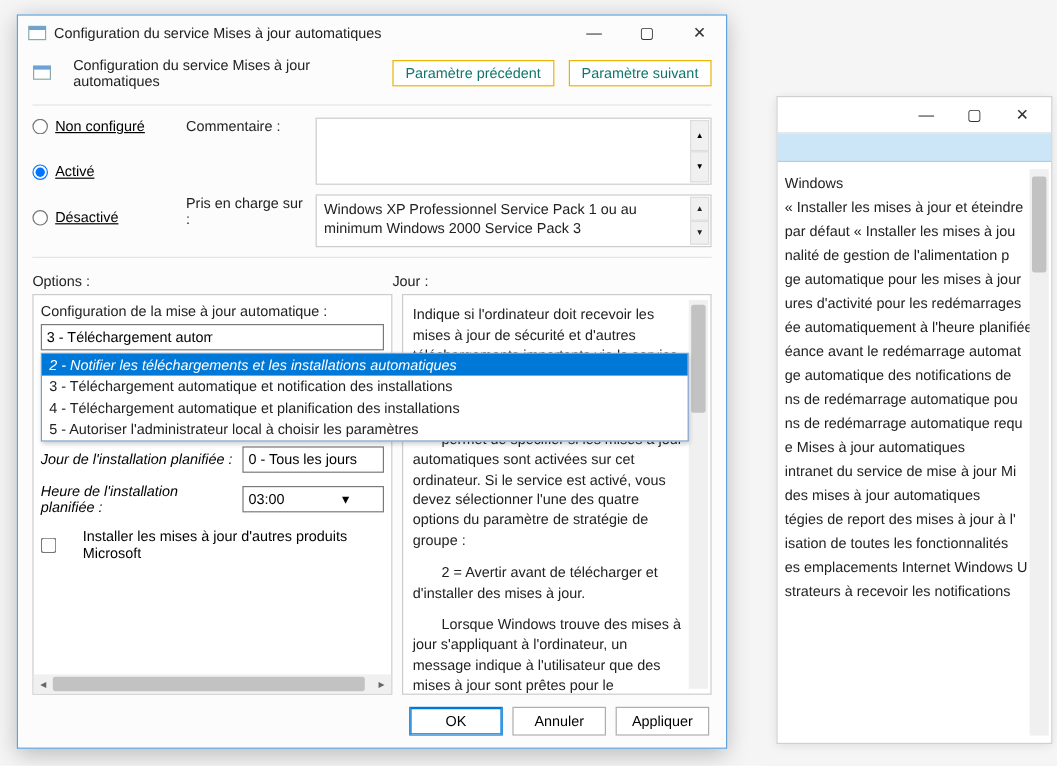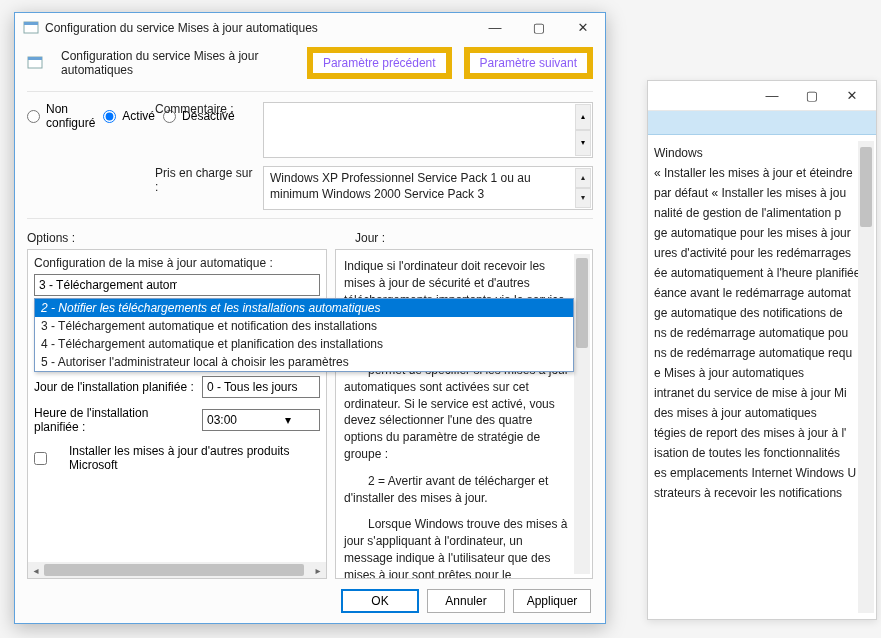--- a/index.html
+++ b/index.html
@@ -20,52 +20,52 @@
 .dialog { position: absolute; left: 14px; top: 12px; width: 592px; height: 612px; background: #fcfcfc; border: 1px solid #5fa2dd; box-shadow: 0 4px 18px rgba(0,0,0,0.25); display: flex; flex-direction: column; }
 .titlebar { height: 30px; display: flex; align-items: center; padding-left: 8px; }
 .title-icon { width: 16px; height: 16px; margin-right: 6px; display: inline-block; }
 .title-icon svg { width: 16px; height: 16px; }
 .title-text { flex: 1; color: #222; }
 .win-ctrls { display: flex; }
 .win-ctrl { width: 44px; height: 30px; text-align: center; line-height: 30px; color: #333; font-size: 13px; font-family: "Segoe MDL2 Assets", Arial, sans-serif; }
 
 .header-row { display: flex; align-items: center; padding: 4px 12px 8px 12px; gap: 12px; }
 .header-label { flex: 1; color: #222; }
-.nav-btn { background: #fff; border: 6px solid #eab308; padding: 3px 10px; color: #8b5cf6; cursor: pointer; }
+.nav-btn { background: #fff; border: 1px solid #eab308; padding: 3px 10px; color: #0f766e; cursor: pointer; }
 .divider { height: 1px; background: #e5e5e5; margin: 4px 12px; }
 
 .config-grid { display: grid; grid-template-columns: 120px 100px 1fr; padding: 6px 12px 4px 12px; column-gap: 8px; row-gap: 8px; align-items: start; }
-.radio-col { display: flex; flex-direction: row; gap: 8px; grid-row: 1 / span 2; }
+.radio-col { display: flex; flex-direction: column; gap: 24px; grid-row: 1 / span 2; text-decoration: underline; }
 .radio-item { display: flex; align-items: center; gap: 6px; }
 .radio-item input { margin: 0; }
 .label-col { color: #222; }
 .comment-box { grid-column: 3; height: 56px; width: 100%; border: 1px solid #ccc; background: #fff; position: relative; }
 .spin { position: absolute; right: 1px; top: 1px; bottom: 1px; width: 16px; display: flex; flex-direction: column; }
 .spin-btn { flex: 1; background: #f0f0f0; border: 1px solid #ddd; font-size: 8px; text-align: center; line-height: 1; display:flex; align-items:center; justify-content:center; }
 .support-text { grid-column: 3; border: 1px solid #ccc; background: #fff; padding: 4px 20px 4px 6px; height: 44px; position: relative; line-height: 1.3; color: #222; }
 
-.section-labels { display: flex; padding: 8px 12px 4px 12px; color: #222; gap: 28px; }
+.section-labels { display: flex; padding: 8px 12px 4px 12px; color: #222; }
 .opt-label { width: 300px; }
 
 .panels { display: flex; gap: 8px; padding: 0 12px; flex: 1; min-height: 0; }
 .left-panel, .right-panel { border: 1px solid #ccc; background: #fff; }
 .left-panel { width: 300px; display: flex; flex-direction: column; position: relative; }
 .right-panel { flex: 1; position: relative; padding: 8px 20px 8px 8px; overflow: hidden; }
 
 .lp-label { padding: 6px 6px 4px 6px; color: #222; }
 .lp-dropdown { margin: 0 6px; height: 22px; border: 1px solid #7a7a7a; background: #fff; display: flex; align-items: center; padding: 0 4px; }
 .lp-dropdown span { flex: 1; white-space: nowrap; overflow: hidden; }
 .dd-arrow { width: 16px; text-align: center; }
 
 .dd-list { position: absolute; left: 6px; top: 48px; width: 540px; background: #fff; border: 1px solid #7a9ec9; z-index: 50; box-shadow: 1px 2px 4px rgba(0,0,0,0.2); }
 .dd-item { padding: 2px 6px; white-space: nowrap; color: #222; }
 .dd-item.selected { background: #0078d7; color: #fff; font-style: italic; }
 
 .lp-row { display: flex; align-items: center; margin: 4px 6px; gap: 6px; }
-.lp-row-label { flex: 1; }
+.lp-row-label { flex: 1; font-style: italic; }
 .lp-select { width: 118px; height: 22px; border: 1px solid #7a7a7a; background: #fff; display: flex; align-items: center; padding: 0 4px; }
 .lp-select span { flex: 1; }
 .lp-check { display: flex; align-items: center; gap: 22px; margin: 6px; }
 .lp-scroll { margin-top: auto; height: 16px; background: #f0f0f0; display: flex; align-items: center; position: relative; }
 .lp-scroll-arrow { width: 16px; text-align: center; color: #666; font-size: 10px; }
 .lp-scroll-thumb { position: absolute; left: 16px; top: 2px; bottom: 2px; width: 260px; background: #c2c2c2; border-radius: 2px; }
 
 .help-text { line-height: 1.4; color: #222; }
 .help-text p { margin-bottom: 10px; }
 .rp-scrollbar { position: absolute; right: 2px; top: 4px; bottom: 4px; width: 16px; background: #f0f0f0; }

